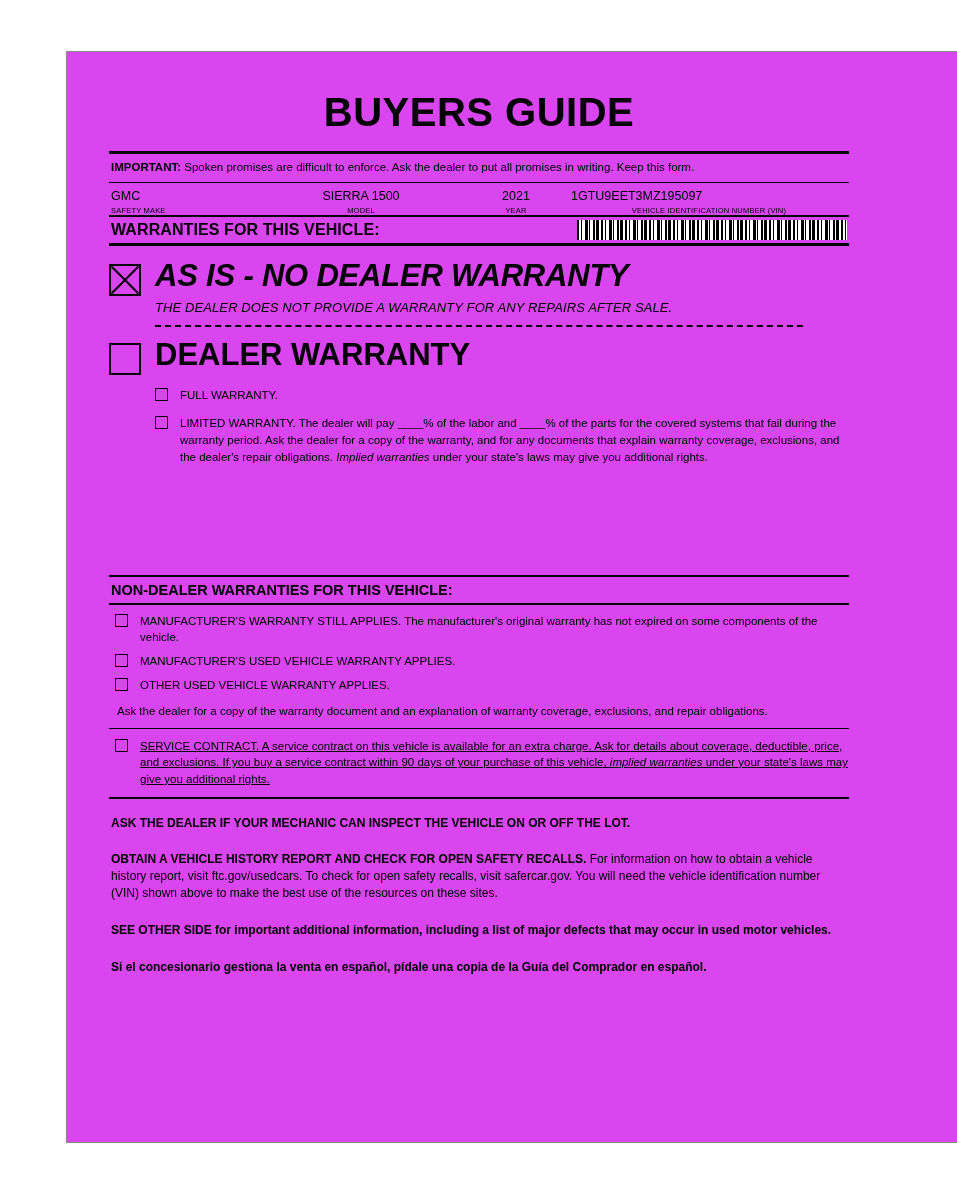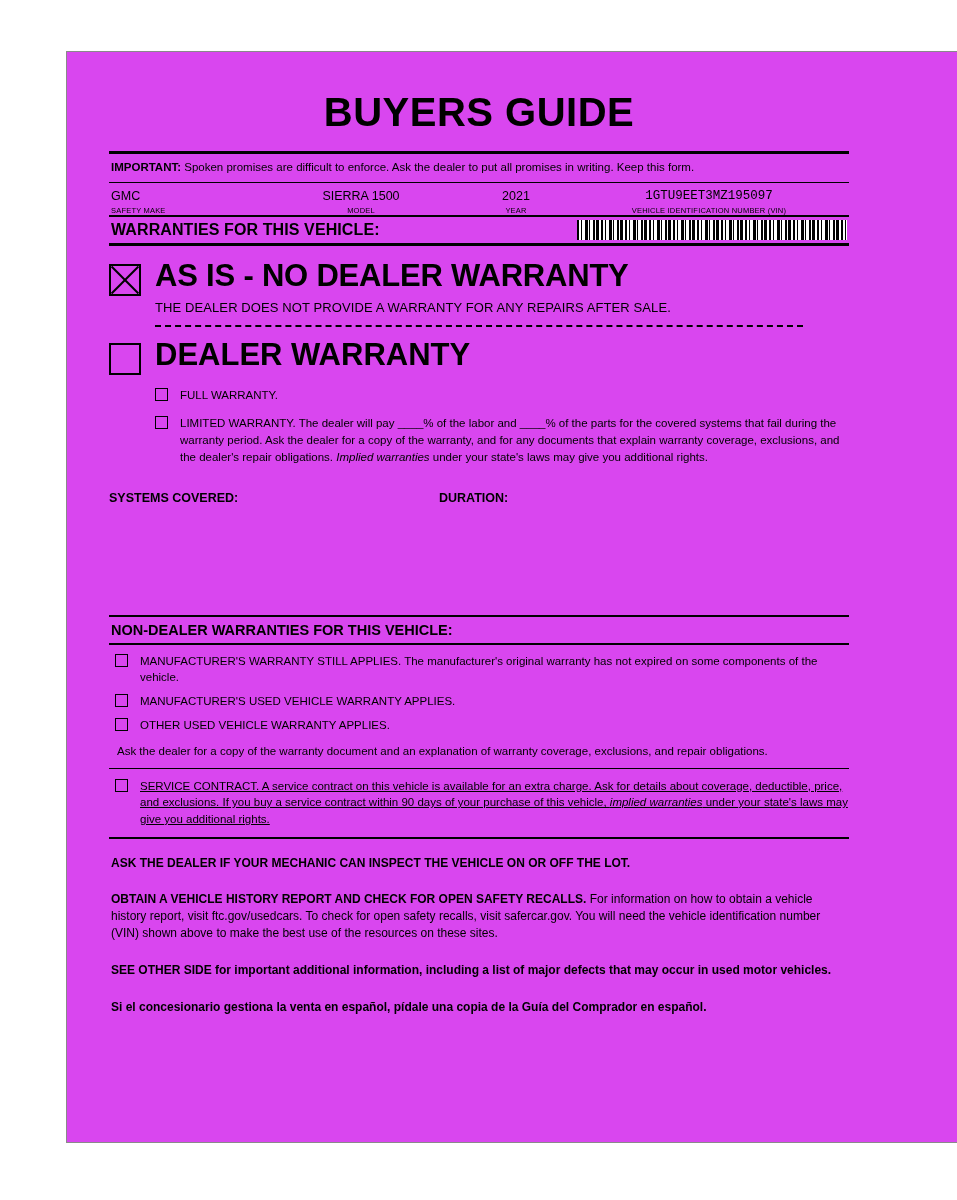--- a/index.html
+++ b/index.html
@@ -83,21 +83,21 @@
     font-size: 7.5px;
     letter-spacing: 0.2px;
     line-height: 1.2;
     color: #000;
   }
   .c-make { width: 150px; text-align: left; }
   .c-make .v-lab { text-align: left; }
   .c-model { width: 200px; }
   .c-year { width: 110px; }
   .c-vin { flex: 1; text-align: right; }
-  .c-vin .v-val { text-align: center; font-family: Liberation Mono, monospace; }
+  .c-vin .v-val { text-align: left; }
   .c-vin .v-lab { text-align: center; }
 
   .warr-head-row {
     display: flex;
     align-items: center;
     justify-content: space-between;
     padding: 3px 2px 3px 2px;
   }
   .warr-head {
     font-size: 16px;
@@ -110,20 +110,21 @@
     background-image: repeating-linear-gradient(90deg,
       #000 0px, #000 2px, #fff 2px, #fff 4px,
       #000 4px, #000 5px, #fff 5px, #fff 8px,
       #000 8px, #000 11px, #fff 11px, #fff 12px,
       #000 12px, #000 13px, #fff 13px, #fff 16px,
       #000 16px, #000 18px, #fff 18px, #fff 19px,
       #000 19px, #000 22px, #fff 22px, #fff 24px);
   }
   .asis-block {
     padding-top: 14px;
+    font-style: italic;
   }
   .box-line {
     display: flex;
     align-items: flex-start;
   }
   .bigbox {
     width: 32px;
     height: 32px;
     border: 2px solid #000;
     box-sizing: border-box;
@@ -303,24 +304,20 @@
           <div class="sub-text">FULL WARRANTY.</div>
         </div>
 
         <div class="sub-check-row">
           <div class="smallbox"></div>
           <div class="sub-text">
             <span>LIMITED WARRANTY.  The dealer will pay ____% of the labor and ____% of the parts for the covered systems that fail during the warranty period.  Ask the dealer for a copy of the warranty, and for any documents that explain warranty coverage, exclusions, and the dealer's repair obligations.  </span><i>Implied warranties</i><span> under your state's laws may give you additional rights.</span>
           </div>
         </div>
 
-        <div class="sys-row">
-          <div class="sys-cov">SYSTEMS COVERED:</div>
-          <div>DURATION:</div>
-        </div>
 
         <div class="blank-area"></div>
       </div>
 
       <div class="rule-med"></div>
 
       <div class="nondealer-head">NON-DEALER WARRANTIES FOR THIS VEHICLE:</div>
 
       <div class="rule-med"></div>
 

